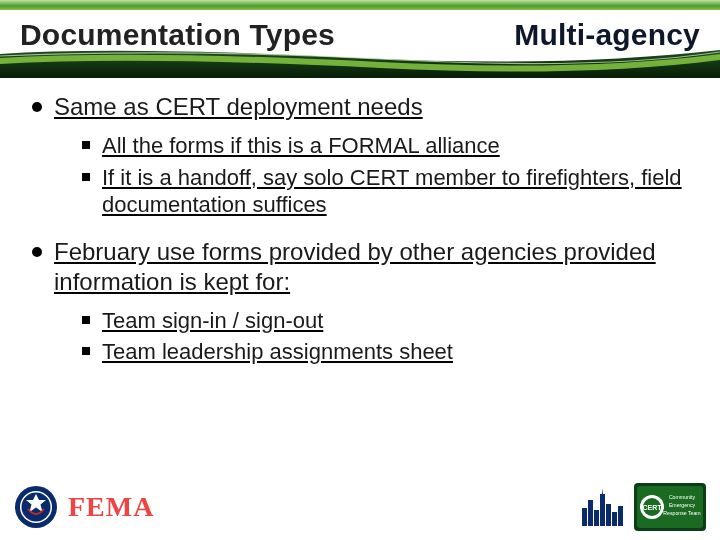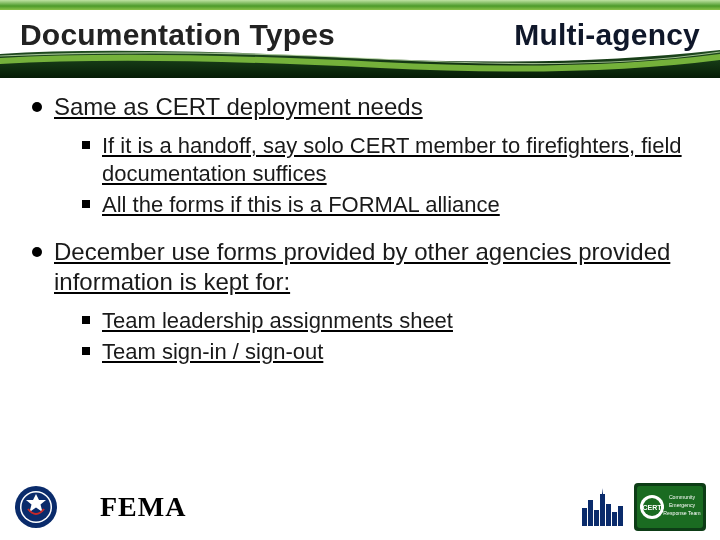--- a/index.html
+++ b/index.html
@@ -114,23 +114,22 @@
     gap: 10px;
   }
   .dhs-seal {
     width: 44px;
     height: 44px;
   }
   .fema-word {
     font-family: "Times New Roman", serif;
     font-size: 28px;
     font-weight: 700;
-    color: #000000;
+    color: #ef4444;
     letter-spacing: 1px;
-    margin-left: 32px;
   }
   .footer-right {
     display: flex;
     align-items: center;
     gap: 10px;
   }
   .cert-logo {
     width: 72px;
     height: 48px;
   }
@@ -170,29 +169,29 @@
       <div class="title-left">Documentation Types</div>
       <div class="title-right">Multi-agency</div>
     </div>
   </div>
 
   <div class="content">
     <ul class="level1">
       <li>
         <span>Same as CERT deployment needs</span>
         <ul class="level2">
+          <li><span>All the forms if this is a FORMAL alliance</span></li>
           <li><span>If it is a handoff, say solo CERT member to firefighters, field documentation suffices</span></li>
-          <li><span>All the forms if this is a FORMAL alliance</span></li>
         </ul>
       </li>
       <li>
-        <span>December use forms provided by other agencies provided information is kept for:</span>
+        <span>February use forms provided by other agencies provided information is kept for:</span>
         <ul class="level2">
+          <li><span>Team sign-in / sign-out</span></li>
           <li><span>Team leadership assignments sheet</span></li>
-          <li><span>Team sign-in / sign-out</span></li>
         </ul>
       </li>
     </ul>
   </div>
 
   <div class="footer">
     <div class="footer-left">
 
       <svg class="dhs-seal" viewBox="0 0 44 44">
         <circle cx="22" cy="22" r="21" fill="#0a2b6b"></circle>

